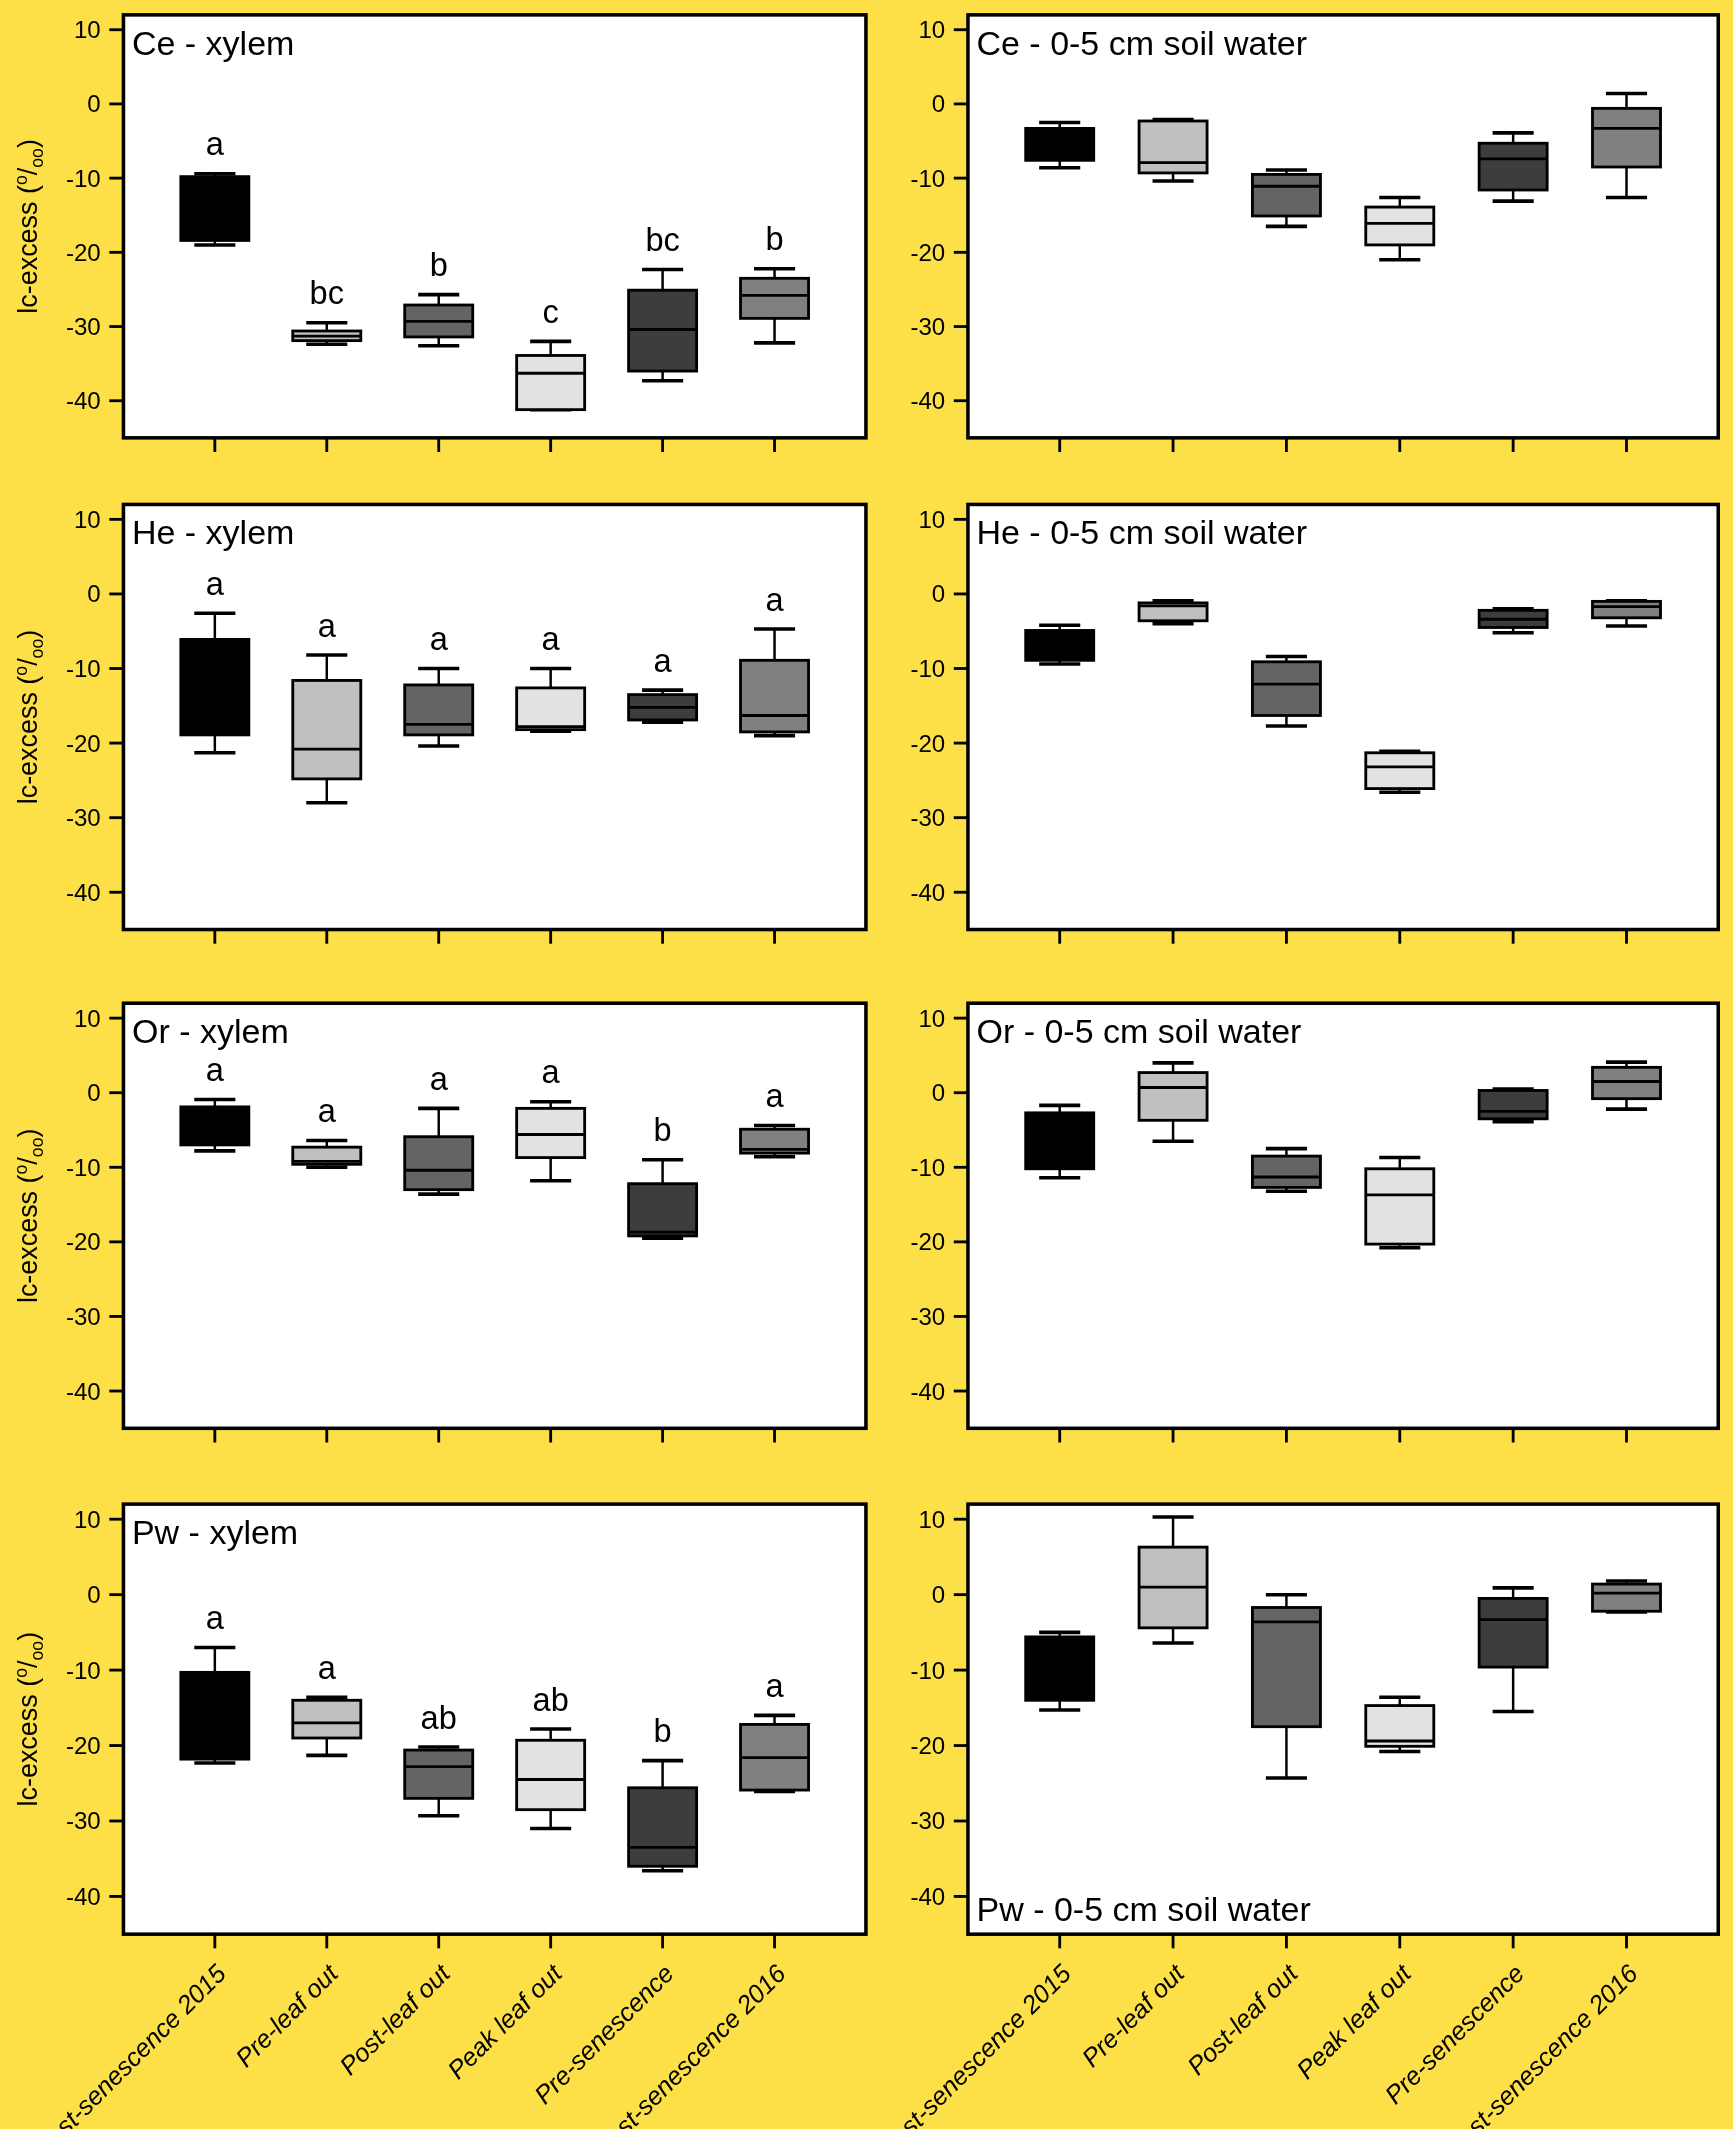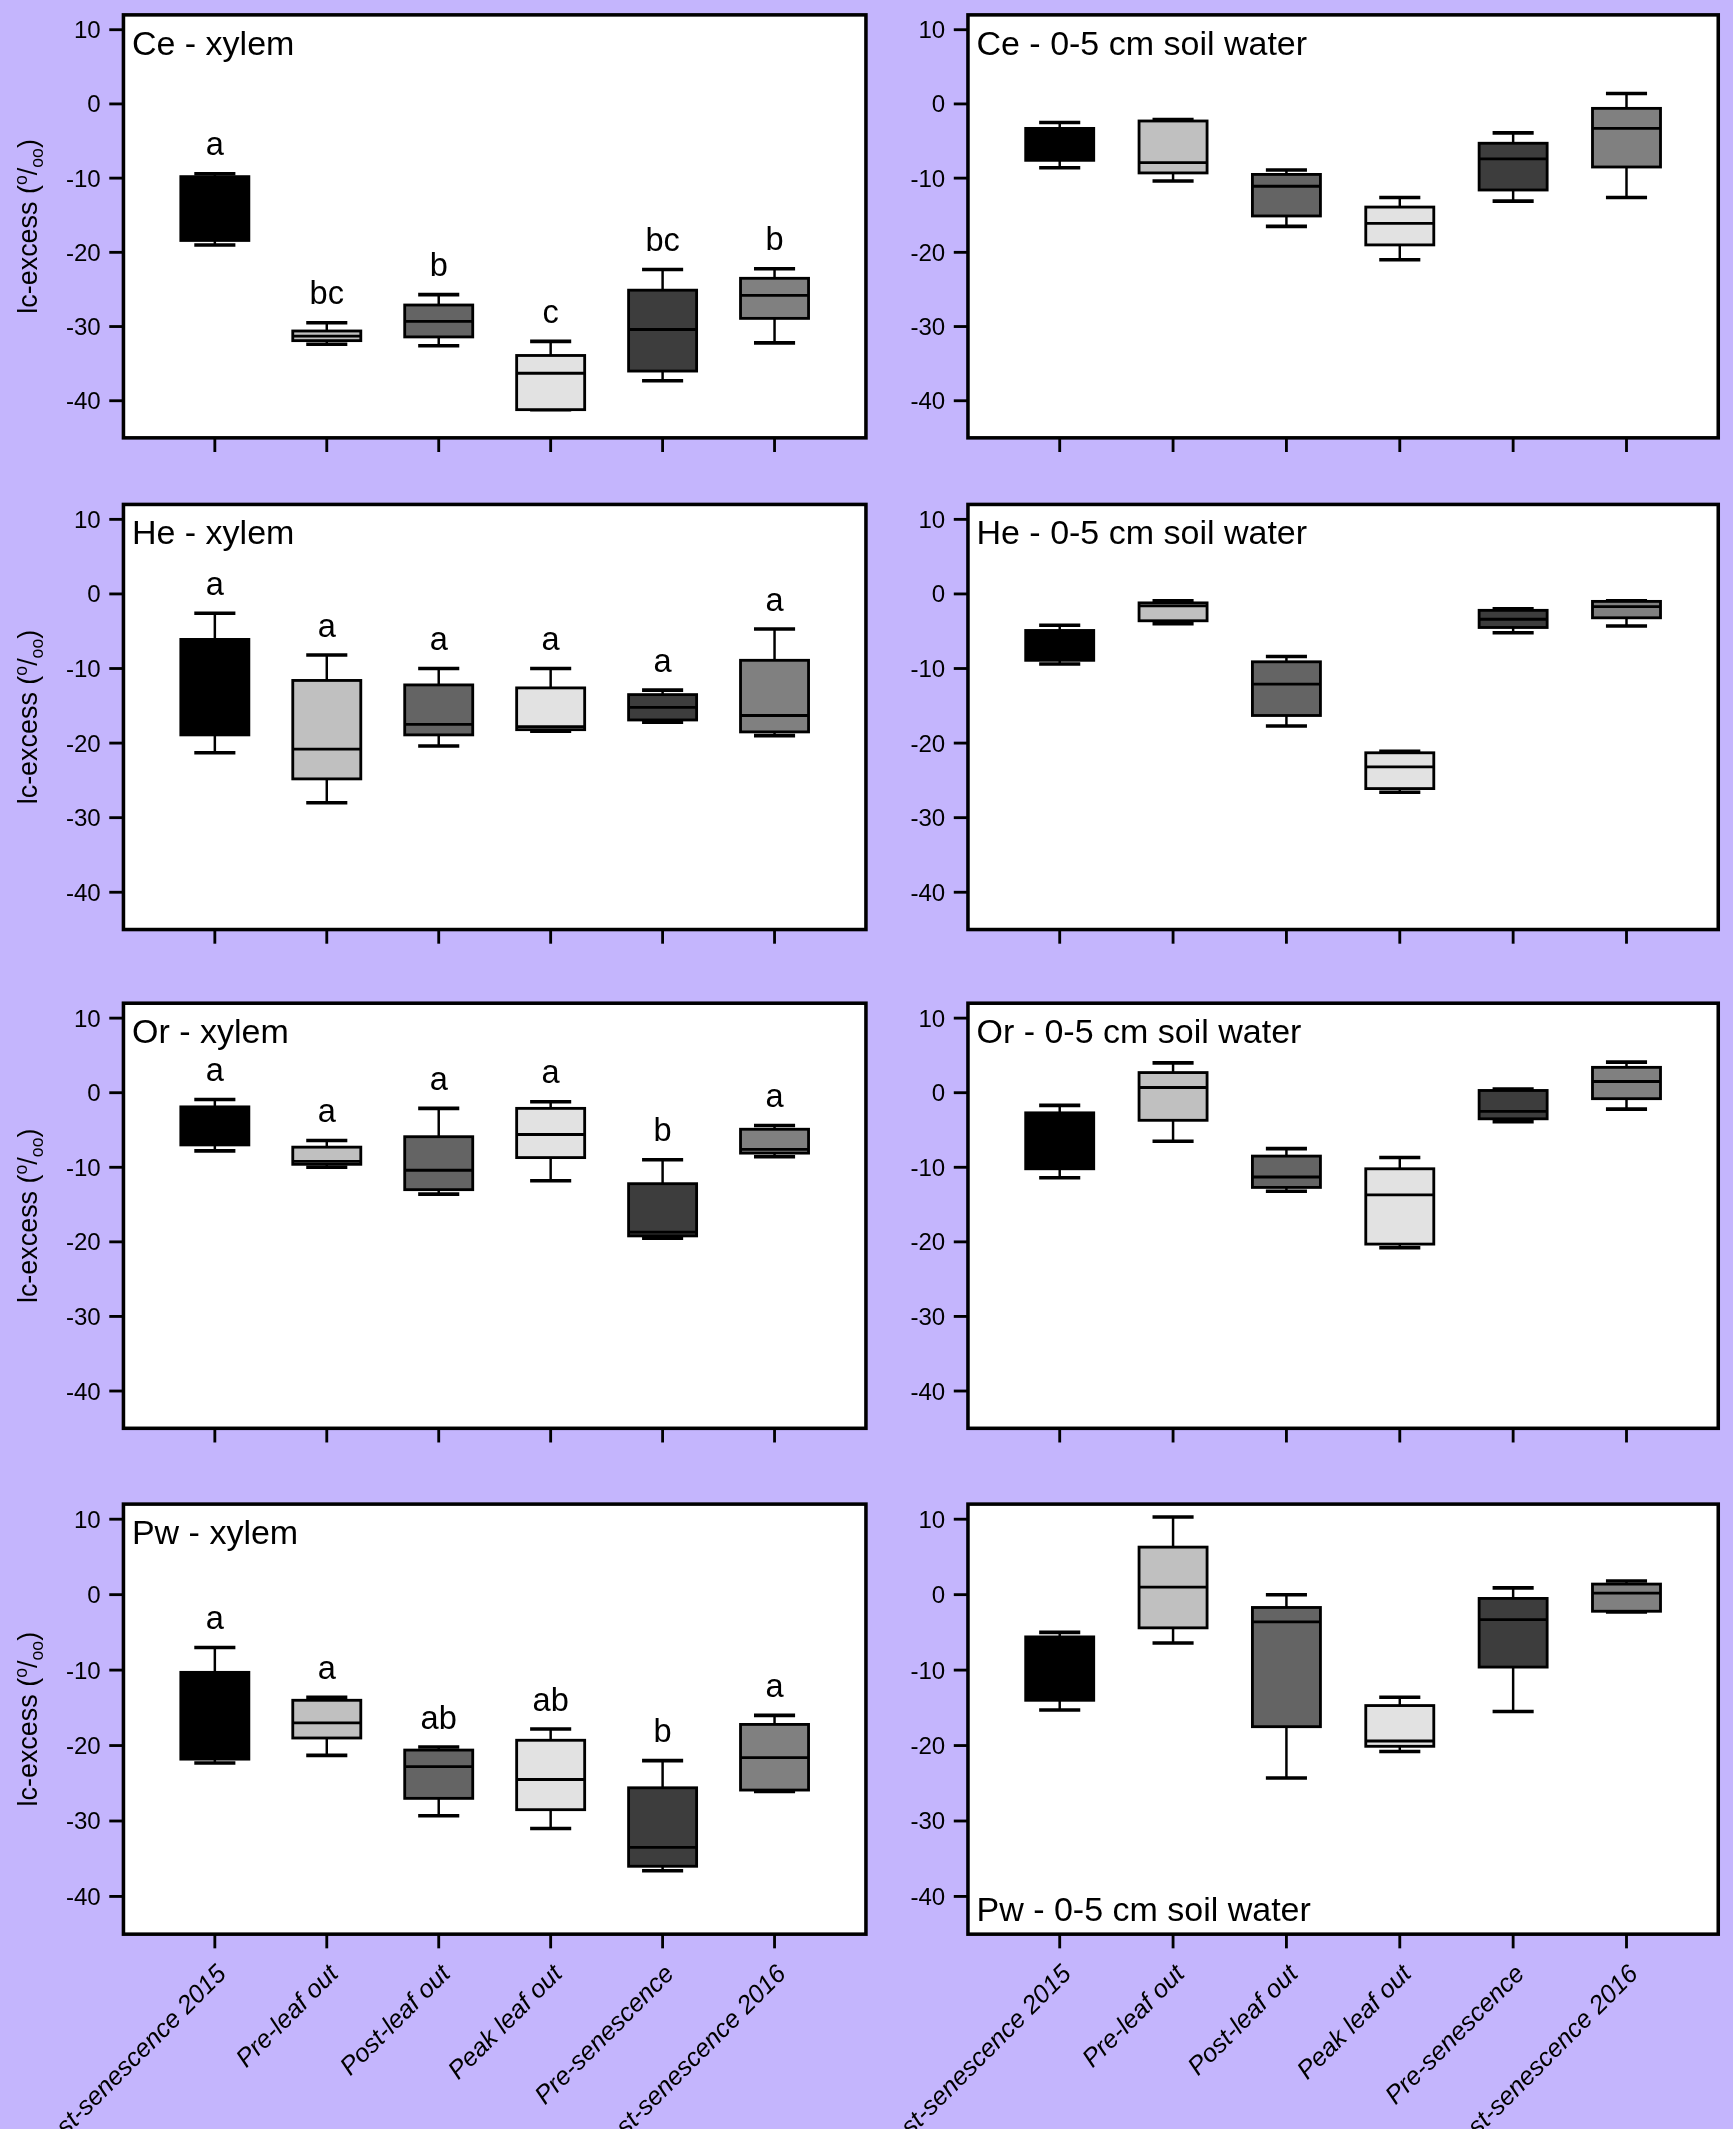--- a/index.html
+++ b/index.html
@@ -1,16 +1,16 @@
 <!DOCTYPE html>
 <html style="font-size:11.3px"><head>
 <meta charset="utf-8">
 <style>
   html,body{margin:0;padding:0;background:#ffffff;}
-  .figure{position:relative;width:1734px;height:2129px;background:#c4b5fd;overflow:hidden;
+  .figure{position:relative;width:1734px;height:2129px;background:#fde047;overflow:hidden;
           font-family:"Liberation Sans", sans-serif;text-decoration:underline;}
   .figure svg{position:absolute;left:0;top:0;}
   text{font-family:"Liberation Sans", sans-serif;fill:#000000;}
   .tick-label{font-size:34px;}
   .panel-title{font-size:48px;}
   .sig-letter{font-size:46px;}
   .y-axis-label{font-size:38px;}
   .x-tick-label{font-size:36px;font-style:italic;}
 </style>
 </head>

